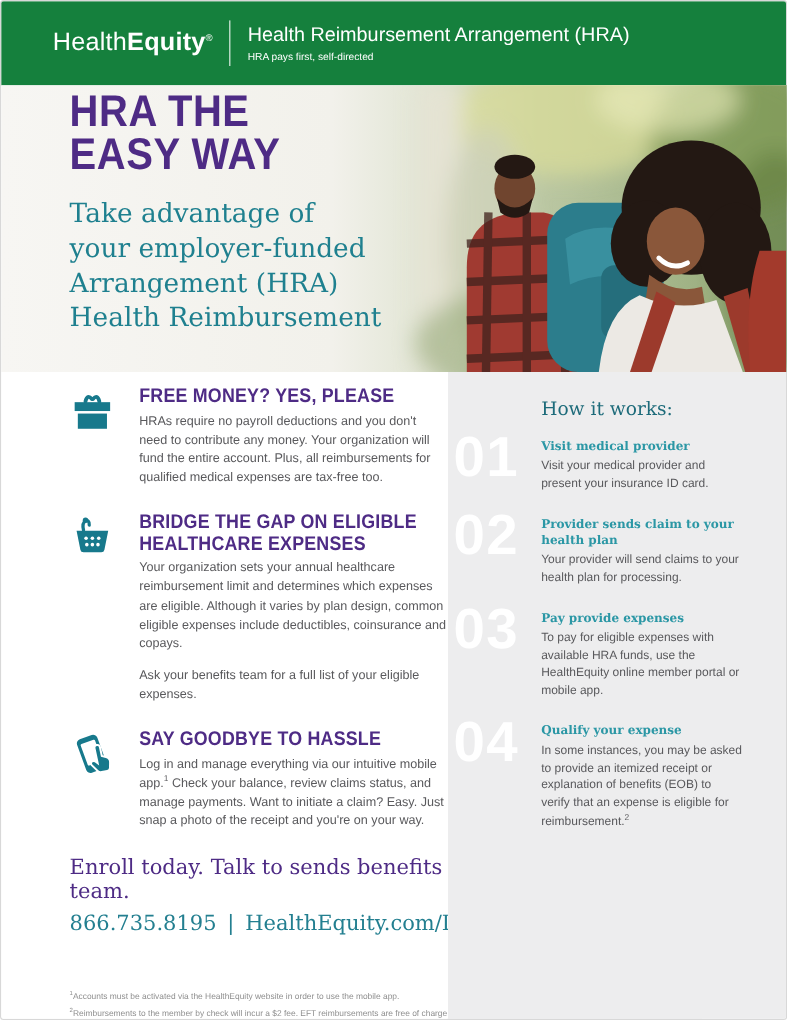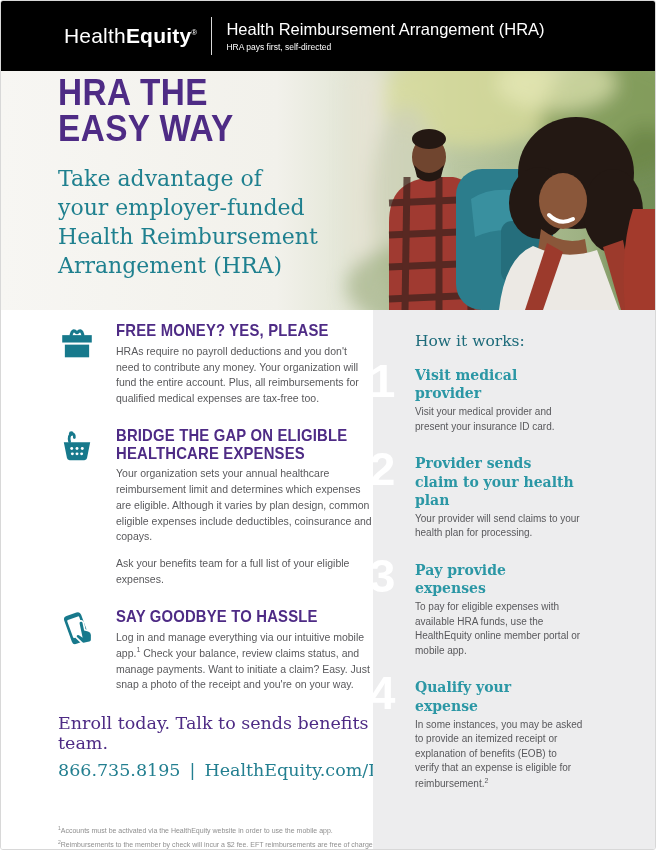--- a/index.html
+++ b/index.html
@@ -8,22 +8,22 @@
     width:656px; height:850px; background:#fff;
     font-family:"Liberation Sans", sans-serif;
   }
   .page {
     position:relative; width:656px; height:850px;
     border:1px solid #d8d8d8; border-radius:3px; overflow:hidden; background:#fff;
   }
 
   
   .topbar {
-    height:70px; background:#000000; color:#fff;
-    display:flex; align-items:center; padding-left:63px;
+    height:70px; background:#15803d; color:#fff;
+    display:flex; align-items:center; padding-left:43px;
   }
   .logo { font-size:21px; letter-spacing:.2px; white-space:nowrap; }
   .logo .bold { font-weight:700; }
   .logo sup { font-size:8px; }
   .hdr-divider { width:1px; height:38px; background:rgba(255,255,255,.85); margin:0 14px; flex:none; }
   .hdr-title { font-size:16.5px; font-weight:400; line-height:1.1; }
   .hdr-sub { font-size:8.5px; margin-top:3px; }
 
   
   .hero { position:relative; height:239px; overflow:hidden; }
@@ -63,35 +63,35 @@
   .cta-l2 .sep { margin:0 9px; }
   .cta-link { cursor:pointer; }
 
   .footnotes { margin-top:44px; font-size:7px; color:#8f8f8f; line-height:1.75; }
   .footnotes sup { font-size:5px; }
   .footnotes div { white-space:nowrap; }
 
   
   .sidebar {
     flex:1; background:#ededee; position:relative; overflow:hidden;
-    padding:22px 26px 0 42px;
+    padding:22px 26px 0 78px;
   }
   .sb-h {
     margin:0 0 16px; font-family:"DejaVu Serif", serif;
     font-size:15.5px; font-weight:400; color:#1d6b7a;
   }
   .step { position:relative; margin-bottom:20px; }
   .step-num {
     position:absolute; left:-73px; top:-9px;
     font-size:47px; font-weight:700; color:#ffffff; letter-spacing:1px;
     line-height:1; user-select:none;
   }
   .step-t {
     margin:0 0 3px; font-family:"DejaVu Serif", serif;
-    font-size:14px; font-weight:700; color:#2b97a5; line-height:1.3; max-width:162px;
+    font-size:10px; font-weight:700; color:#2b97a5; line-height:1.3; max-width:162px;
     position:relative;
   }
   .step-b { margin:0; font-size:10px; color:#59595c; line-height:1.45; max-width:168px; position:relative; }
   .step-b sup { font-size:7px; }
 </style>
 </head>
 <body>
 
 <div class="page">
 
@@ -167,22 +167,22 @@
       </g>
     </svg>
     <div class="hero-text">
       <h1 class="hero-h1">
         <span>HRA THE</span>
         <span>EASY WAY</span>
       </h1>
       <p class="hero-sub">
         <span>Take advantage of</span>
         <span>your employer-funded</span>
+        <span>Arrangement (HRA)</span>
         <span>Health Reimbursement</span>
-        <span>Arrangement (HRA)</span>
       </p>
     </div>
   </section>
 
   <div class="content">
     <main class="main">
 
       <div class="section">
         <div class="icon-col">
           <svg width="38" height="38" viewBox="0 0 36 36" aria-hidden="true">

